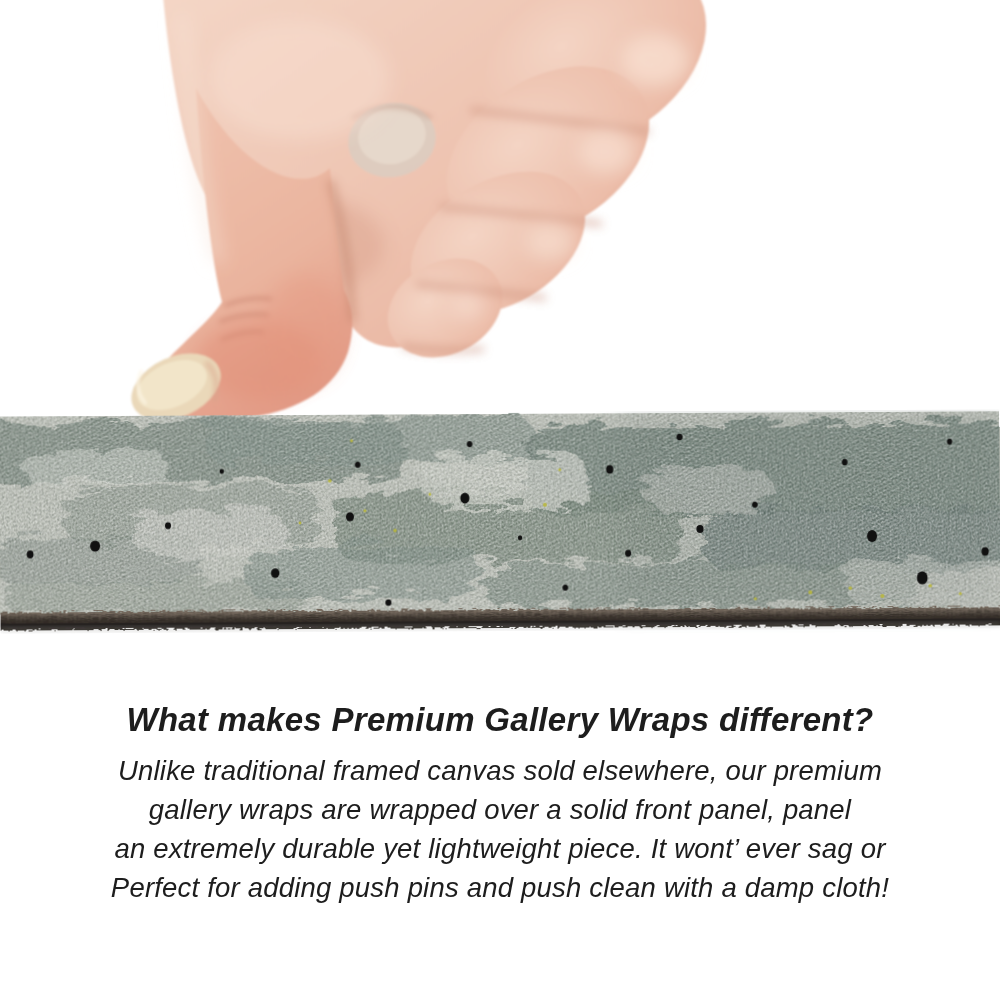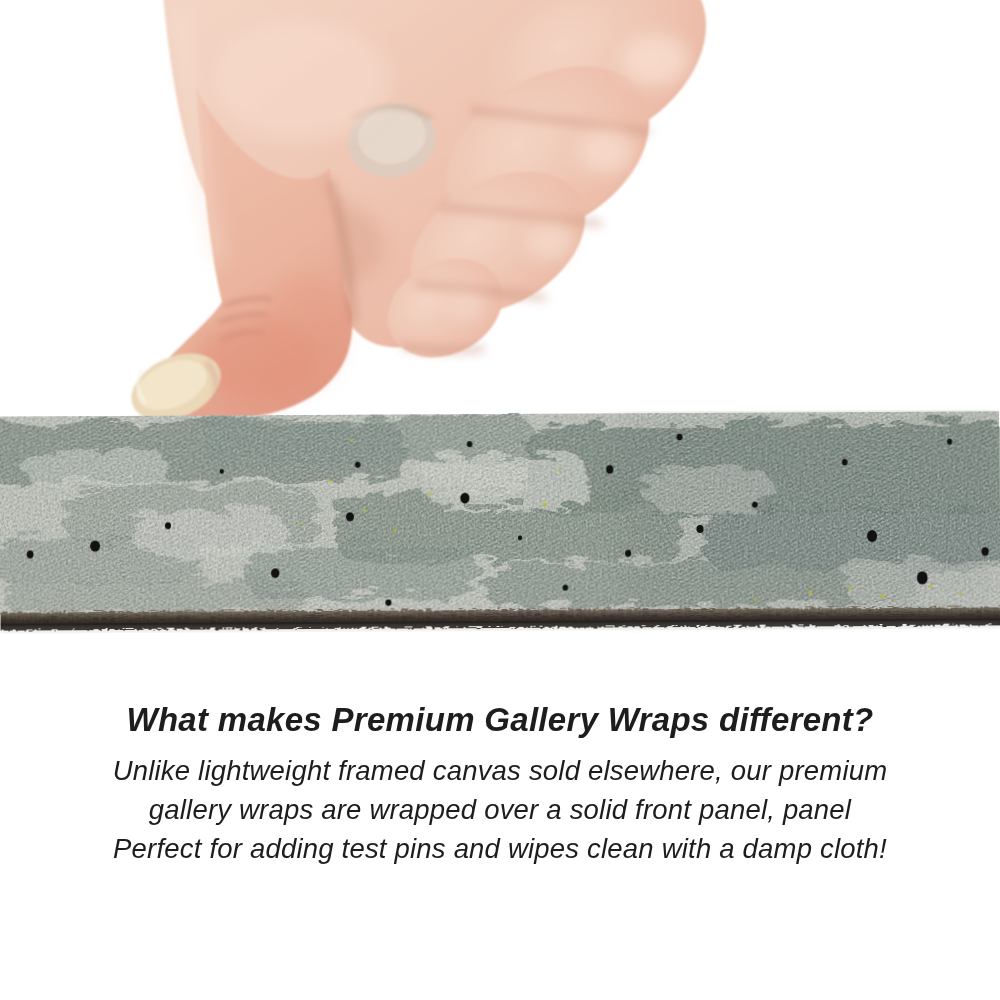--- a/index.html
+++ b/index.html
@@ -243,18 +243,19 @@
       <g>
         <rect x="-4" y="196" width="1008" height="18" fill="url(#edgeGrad)" filter="url(#roughSmall)"></rect>
         <rect x="0" y="209" width="1000" height="4" fill="#262220"></rect>
         <rect x="0" y="213" width="1000" height="4" fill="#9a9a98" opacity="0.35" filter="url(#bS)"></rect>
       </g>
     </svg>
   </div>
 
   <div class="copy">
     <div class="copy-heading">What makes Premium Gallery Wraps different?</div>
-    <div class="copy-line">Unlike lightweight framed canvas sold elsewhere, our premium</div>
+    <div class="copy-line">Unlike traditional framed canvas sold elsewhere, our premium</div>
     <div class="copy-line">gallery wraps are wrapped over a solid front panel, panel</div>
-    <div class="copy-line">Perfect for adding test pins and wipes clean with a damp cloth!</div>
+    <div class="copy-line">an extremely durable yet lightweight piece. It wont’ ever sag or</div>
+    <div class="copy-line">Perfect for adding push pins and push clean with a damp cloth!</div>
   </div>
 
 </div>
 
 </body></html>

